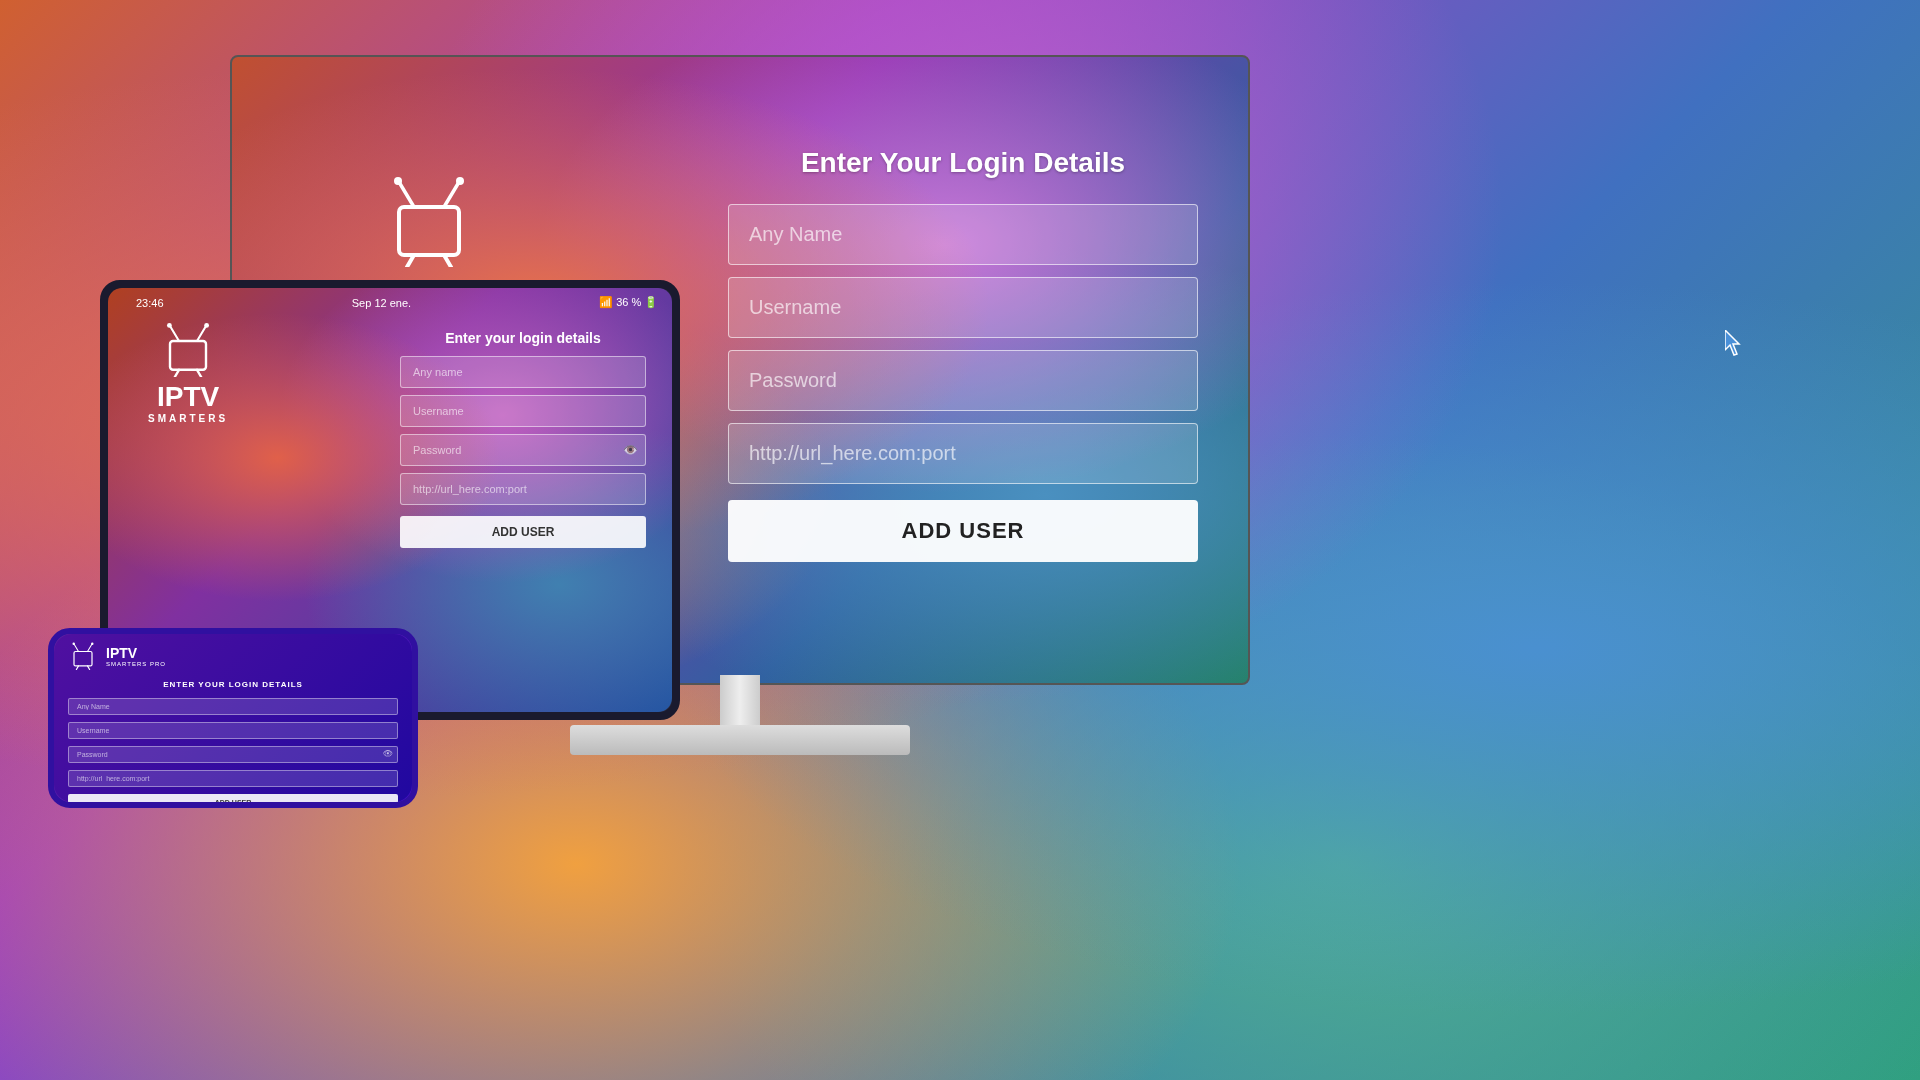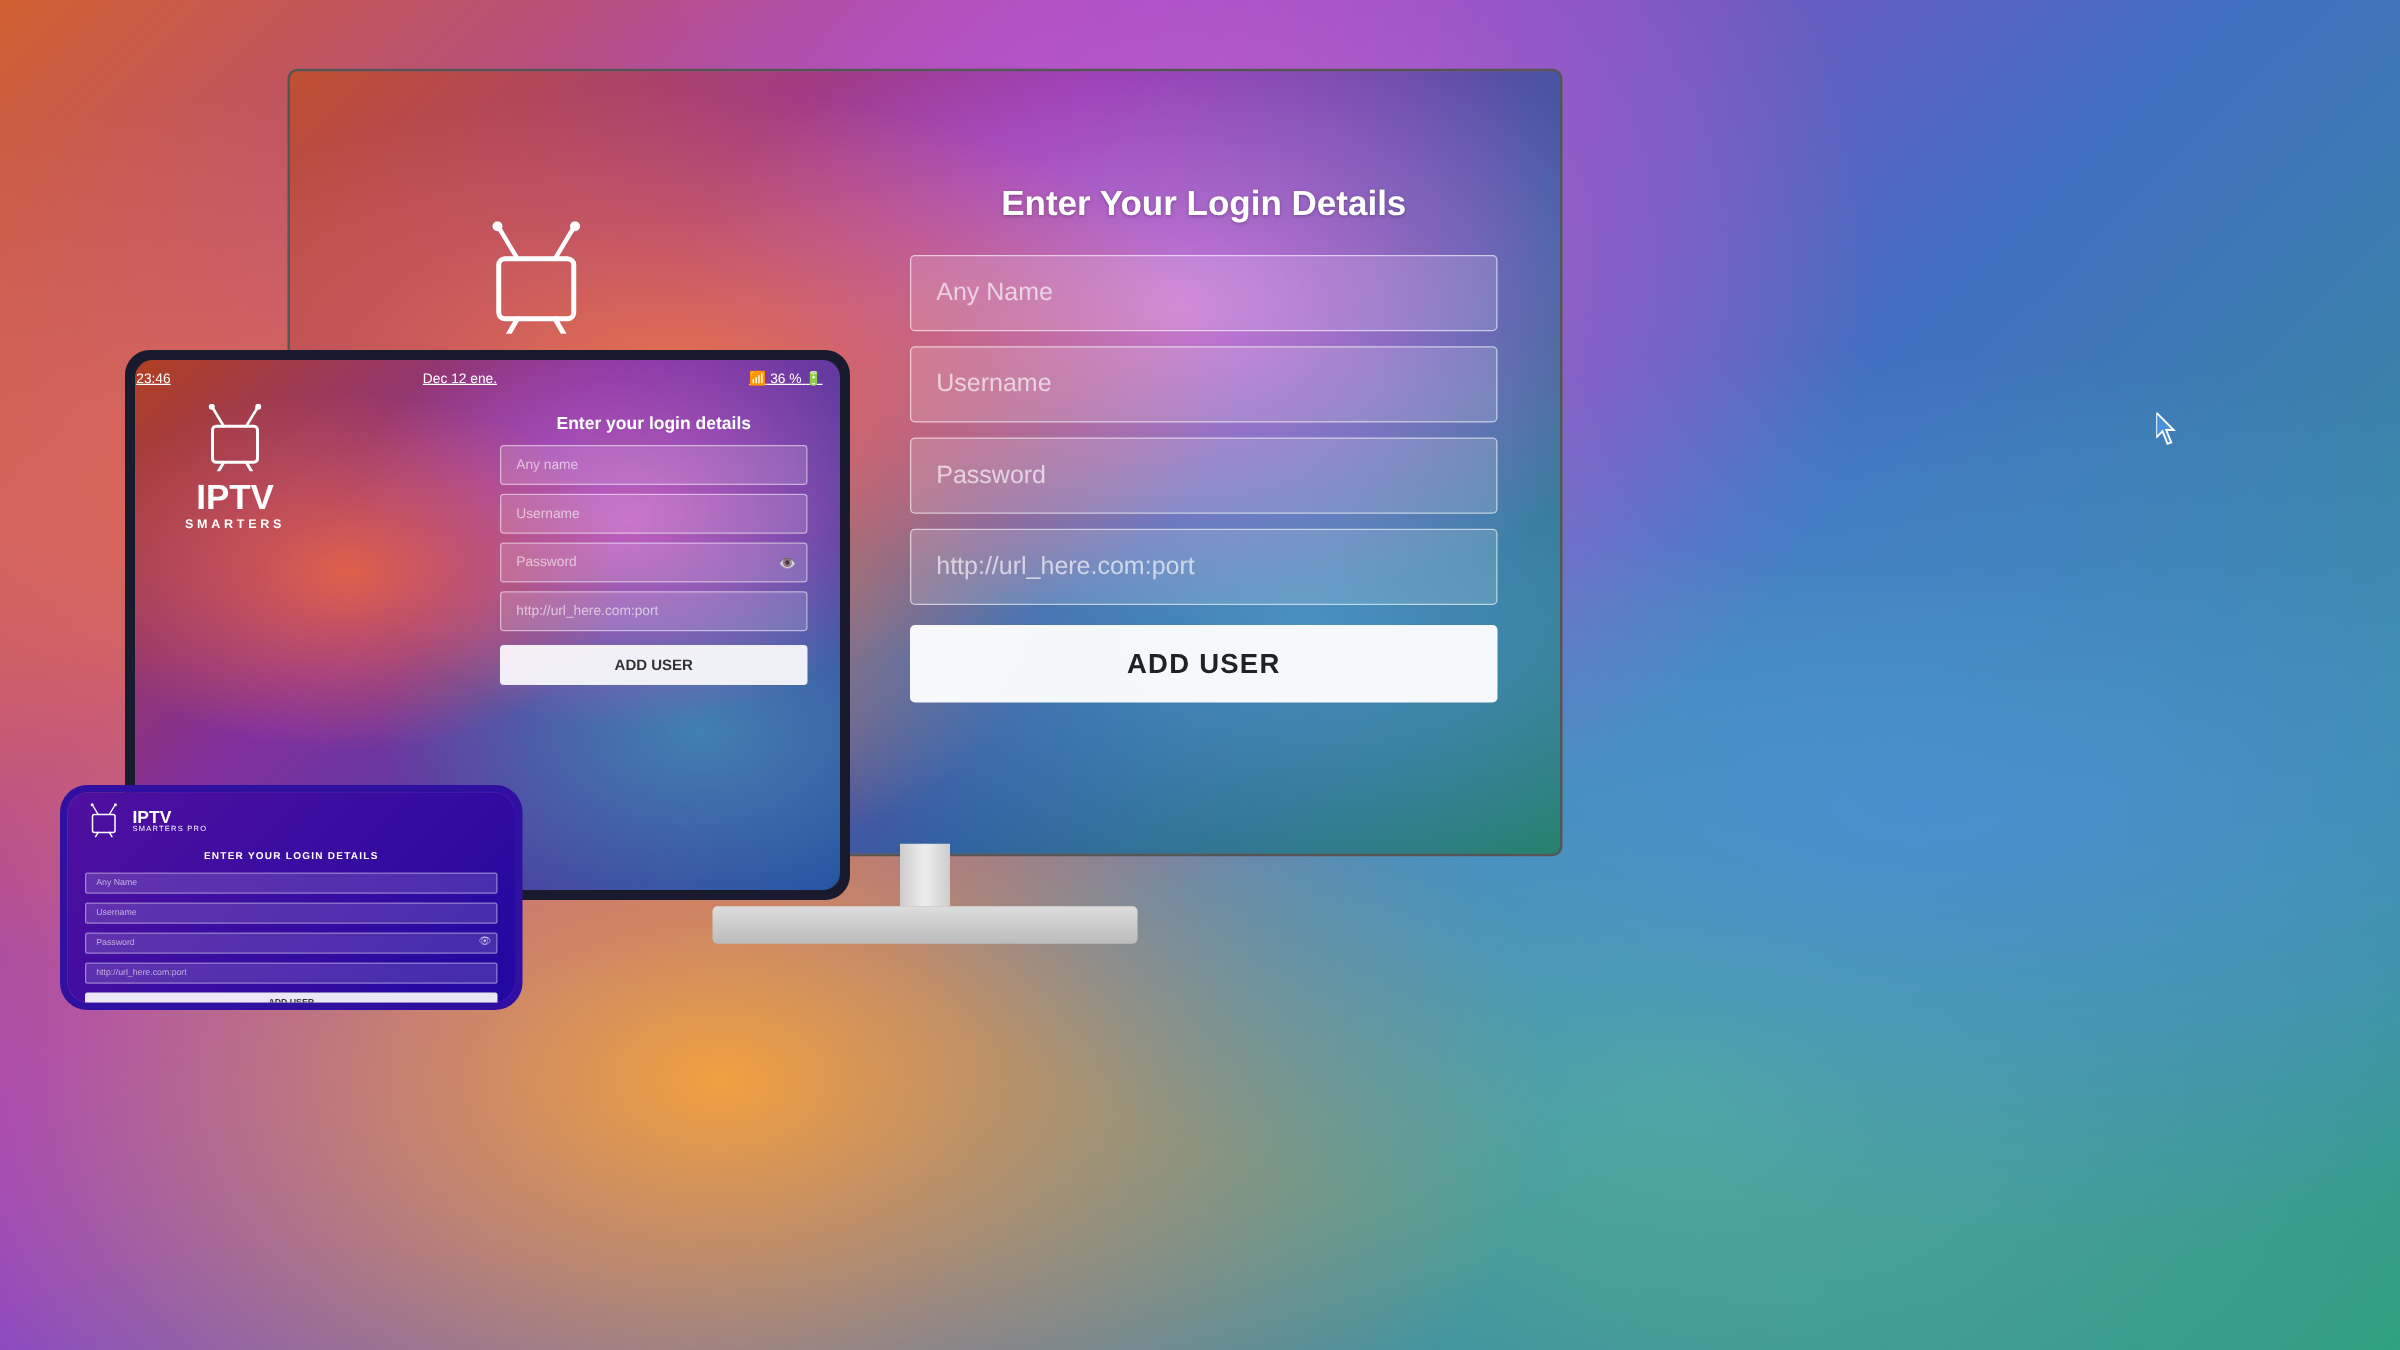--- a/index.html
+++ b/index.html
@@ -163,29 +163,28 @@
         radial-gradient(ellipse at 30% 40%, #e0604a 0%, transparent 40%),
         radial-gradient(ellipse at 70% 30%, #c060c0 0%, transparent 40%),
         radial-gradient(ellipse at 80% 70%, #4080b0 0%, transparent 40%),
         linear-gradient(135deg, #b04020 0%, #8030a0 40%, #2050a0 100%);
       border-radius: 14px;
     }
 
     .tablet-status-bar {
       position: absolute;
       top: 8px;
-      left: 1px;
+      left: 28px;
       right: 14px;
       display: flex;
       justify-content: space-between;
       align-items: center;
       color: white;
       font-size: 11px;
       z-index: 10;
-      text-decoration: underline;
     }
 
     .tablet-logo {
       position: absolute;
       left: 40px;
       top: 35px;
       text-align: center;
     }
 
     .tablet-logo-text-iptv {
@@ -433,21 +432,21 @@
   <div class="tv-stand-neck"></div>
   <div class="tv-stand-base"></div>
 </div>
 
 <div class="tablet-device">
   <div class="tablet-frame">
     <div class="tablet-screen">
 
       <div class="tablet-status-bar">
         <span>23:46</span>
-        <span>Dec 12 ene.</span>
+        <span>Sep 12 ene.</span>
         <span>
           <span>📶</span>
           <span>36 %</span>
           <span>🔋</span>
         </span>
       </div>
 
       <div class="tablet-logo">
         <svg width="60" height="54" viewBox="0 0 100 90">
           <line x1="35" y1="30" x2="20" y2="5" stroke="white" stroke-width="3.5" stroke-linecap="round"></line>

